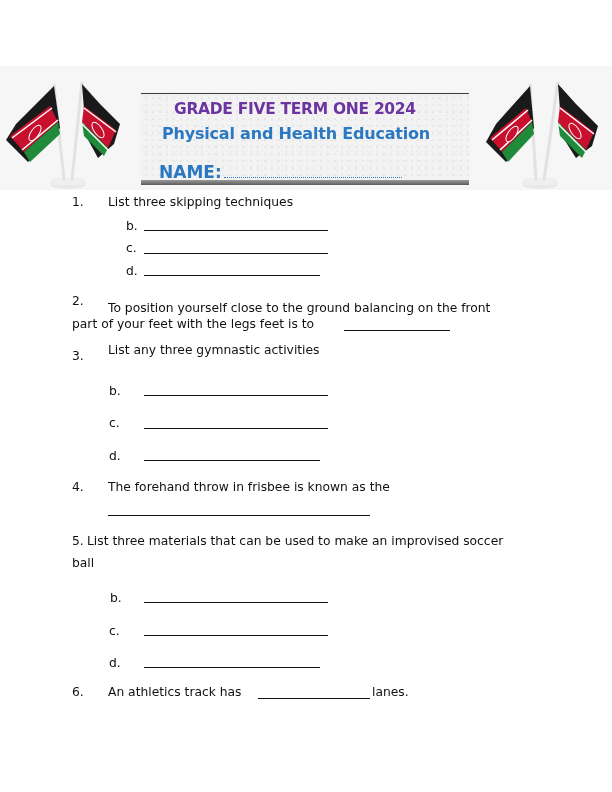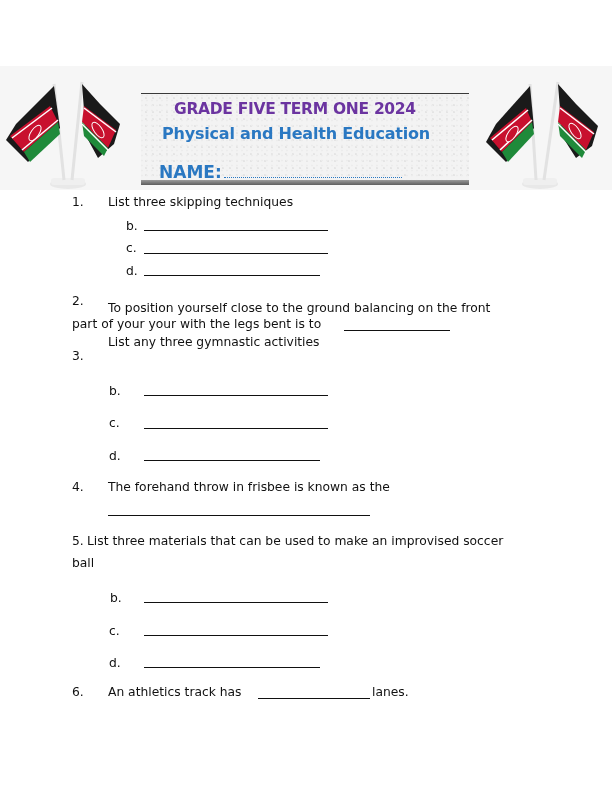--- a/index.html
+++ b/index.html
@@ -123,27 +123,27 @@
   <div class="ans-line" style="left:144px; top:230px; width:184px;"></div>
   <div class="ans-label" style="left:126px; top:241px;">c.</div>
   <div class="ans-line" style="left:144px; top:253px; width:184px;"></div>
   <div class="ans-label" style="left:126px; top:264px;">d.</div>
   <div class="ans-line" style="left:144px; top:275px; width:176px;"></div>
 </div>
 
 <div>
   <div class="q" style="left:72px; top:295px;">2.</div>
   <div class="q" style="left:108px; top:302px;">To position yourself close to the ground balancing on the front</div>
-  <div class="q" style="left:72px; top:318px;">part of your your with the legs bent is to</div>
+  <div class="q" style="left:72px; top:318px;">part of your feet with the legs feet is to</div>
   <div class="ans-line" style="left:344px; top:330px; width:106px;"></div>
 </div>
 
 <div>
   <div class="q" style="left:72px; top:350px;">3.</div>
-  <div class="q" style="left:108px; top:336px;">List any three gymnastic activities</div>
+  <div class="q" style="left:108px; top:344px;">List any three gymnastic activities</div>
   <div class="ans-label" style="left:109px; top:384px;">b.</div>
   <div class="ans-line" style="left:144px; top:395px; width:184px;"></div>
   <div class="ans-label" style="left:109px; top:416px;">c.</div>
   <div class="ans-line" style="left:144px; top:428px; width:184px;"></div>
   <div class="ans-label" style="left:109px; top:449px;">d.</div>
   <div class="ans-line" style="left:144px; top:460px; width:176px;"></div>
 </div>
 
 <div>
   <div class="q" style="left:72px; top:481px;">4.</div>

